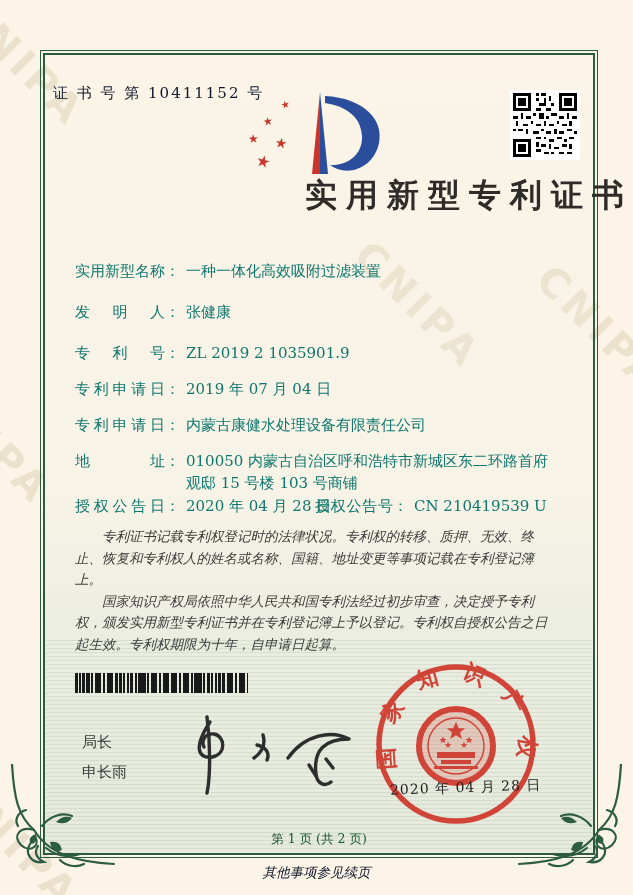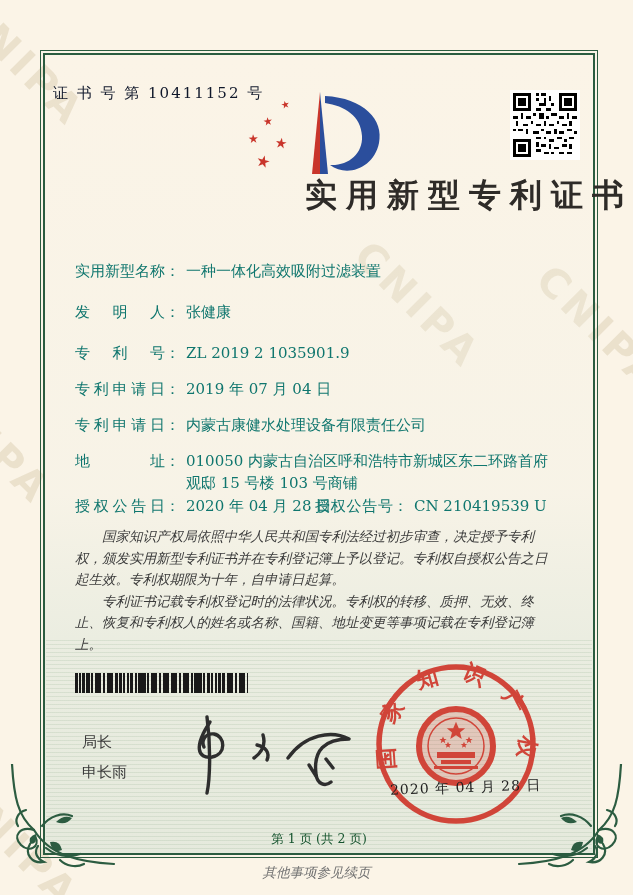--- a/index.html
+++ b/index.html
@@ -60,21 +60,21 @@
       repeating-linear-gradient(90deg,#191919 0 3px,rgba(0,0,0,0) 3px 11px);
   }
   .sig-block{position:absolute;left:82px;top:727px;font-size:15px;color:#3a3a3a;line-height:30px;}
   .sig-svg{position:absolute;left:170px;top:708px;z-index:4;}
   .seal{position:absolute;left:370px;top:658px;z-index:5;mix-blend-mode:multiply;opacity:.93;}
   .seal-date{
     position:absolute;left:390px;top:779px;z-index:6;font-size:14px;color:#1f1f1f;
     letter-spacing:1px;transform:rotate(-2deg);white-space:nowrap;
   }
   .page-num{position:absolute;left:40px;top:831px;width:558px;text-align:center;font-size:12.5px;color:#14532d;z-index:3;}
-  .cont-note{position:absolute;left:0;top:864px;width:633px;text-align:center;font-size:13.5px;color:#737373;font-style:italic;z-index:3;}
+  .cont-note{position:absolute;left:0;top:864px;width:633px;text-align:center;font-size:13.5px;color:#0f172a;font-style:italic;z-index:3;}
 </style>
 </head>
 <body>
 
 <div class="page">
 
   <div class="wm" style="left:-18px;top:-10px">CNIPA</div>
   <div class="wm" style="left:378px;top:232px">CNIPA</div>
   <div class="wm" style="left:-52px;top:368px">CNIPA</div>
   <div class="wm" style="left:-24px;top:772px">CNIPA</div>
@@ -190,22 +190,22 @@
         <span class="colon">：</span>
         <span class="fval">2020 年 04 月 28 日</span>
     </div>
     <div class="row r7">
       <span class="flabel">授权公告号</span>
         <span class="colon">：</span>
         <span class="fval">CN 210419539 U</span>
     </div>
 
     <div class="paras">
+      <p>专利证书记载专利权登记时的法律状况。专利权的转移、质押、无效、终止、恢复和专利权人的姓名或名称、国籍、地址变更等事项记载在专利登记簿上。</p>
       <p>国家知识产权局依照中华人民共和国专利法经过初步审查，决定授予专利权，颁发实用新型专利证书并在专利登记簿上予以登记。专利权自授权公告之日起生效。专利权期限为十年，自申请日起算。</p>
-      <p>专利证书记载专利权登记时的法律状况。专利权的转移、质押、无效、终止、恢复和专利权人的姓名或名称、国籍、地址变更等事项记载在专利登记簿上。</p>
     </div>
 
     <div class="barcode"></div>
 
     <div class="sig-block">
       <div>局长</div>
       <div>申长雨</div>
     </div>
 
     <svg class="sig-svg" width="190" height="95" viewBox="0 0 190 95">

